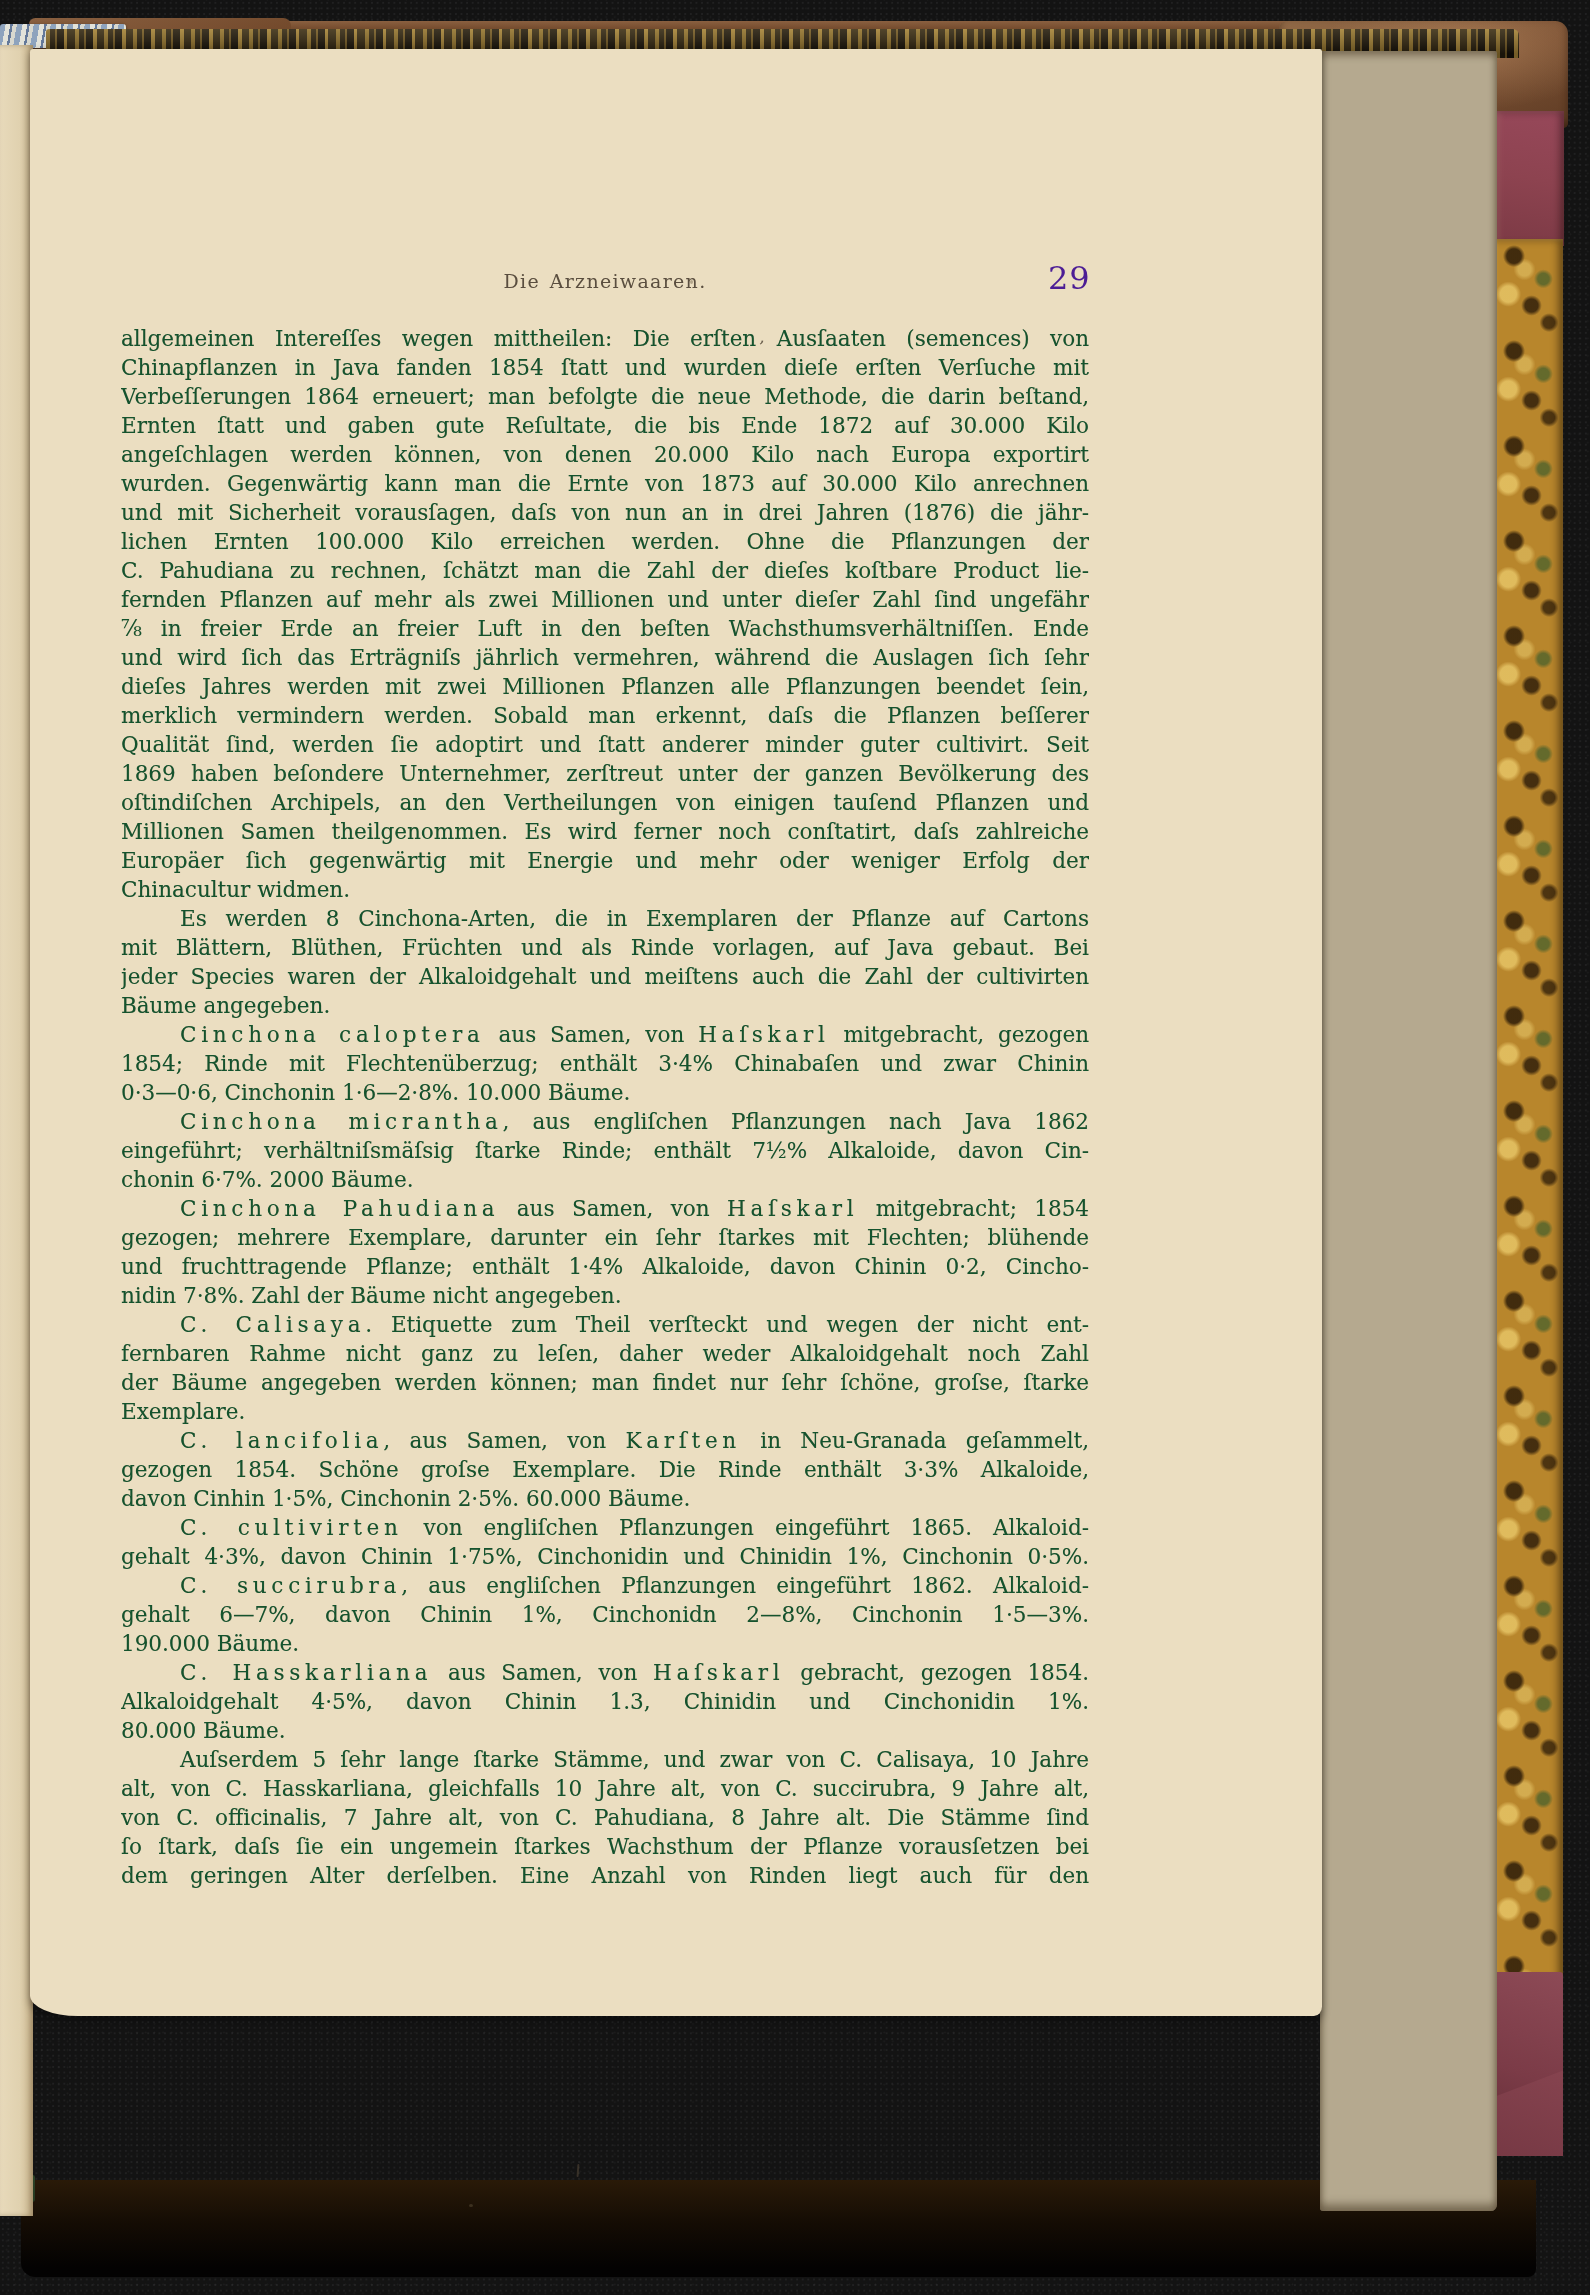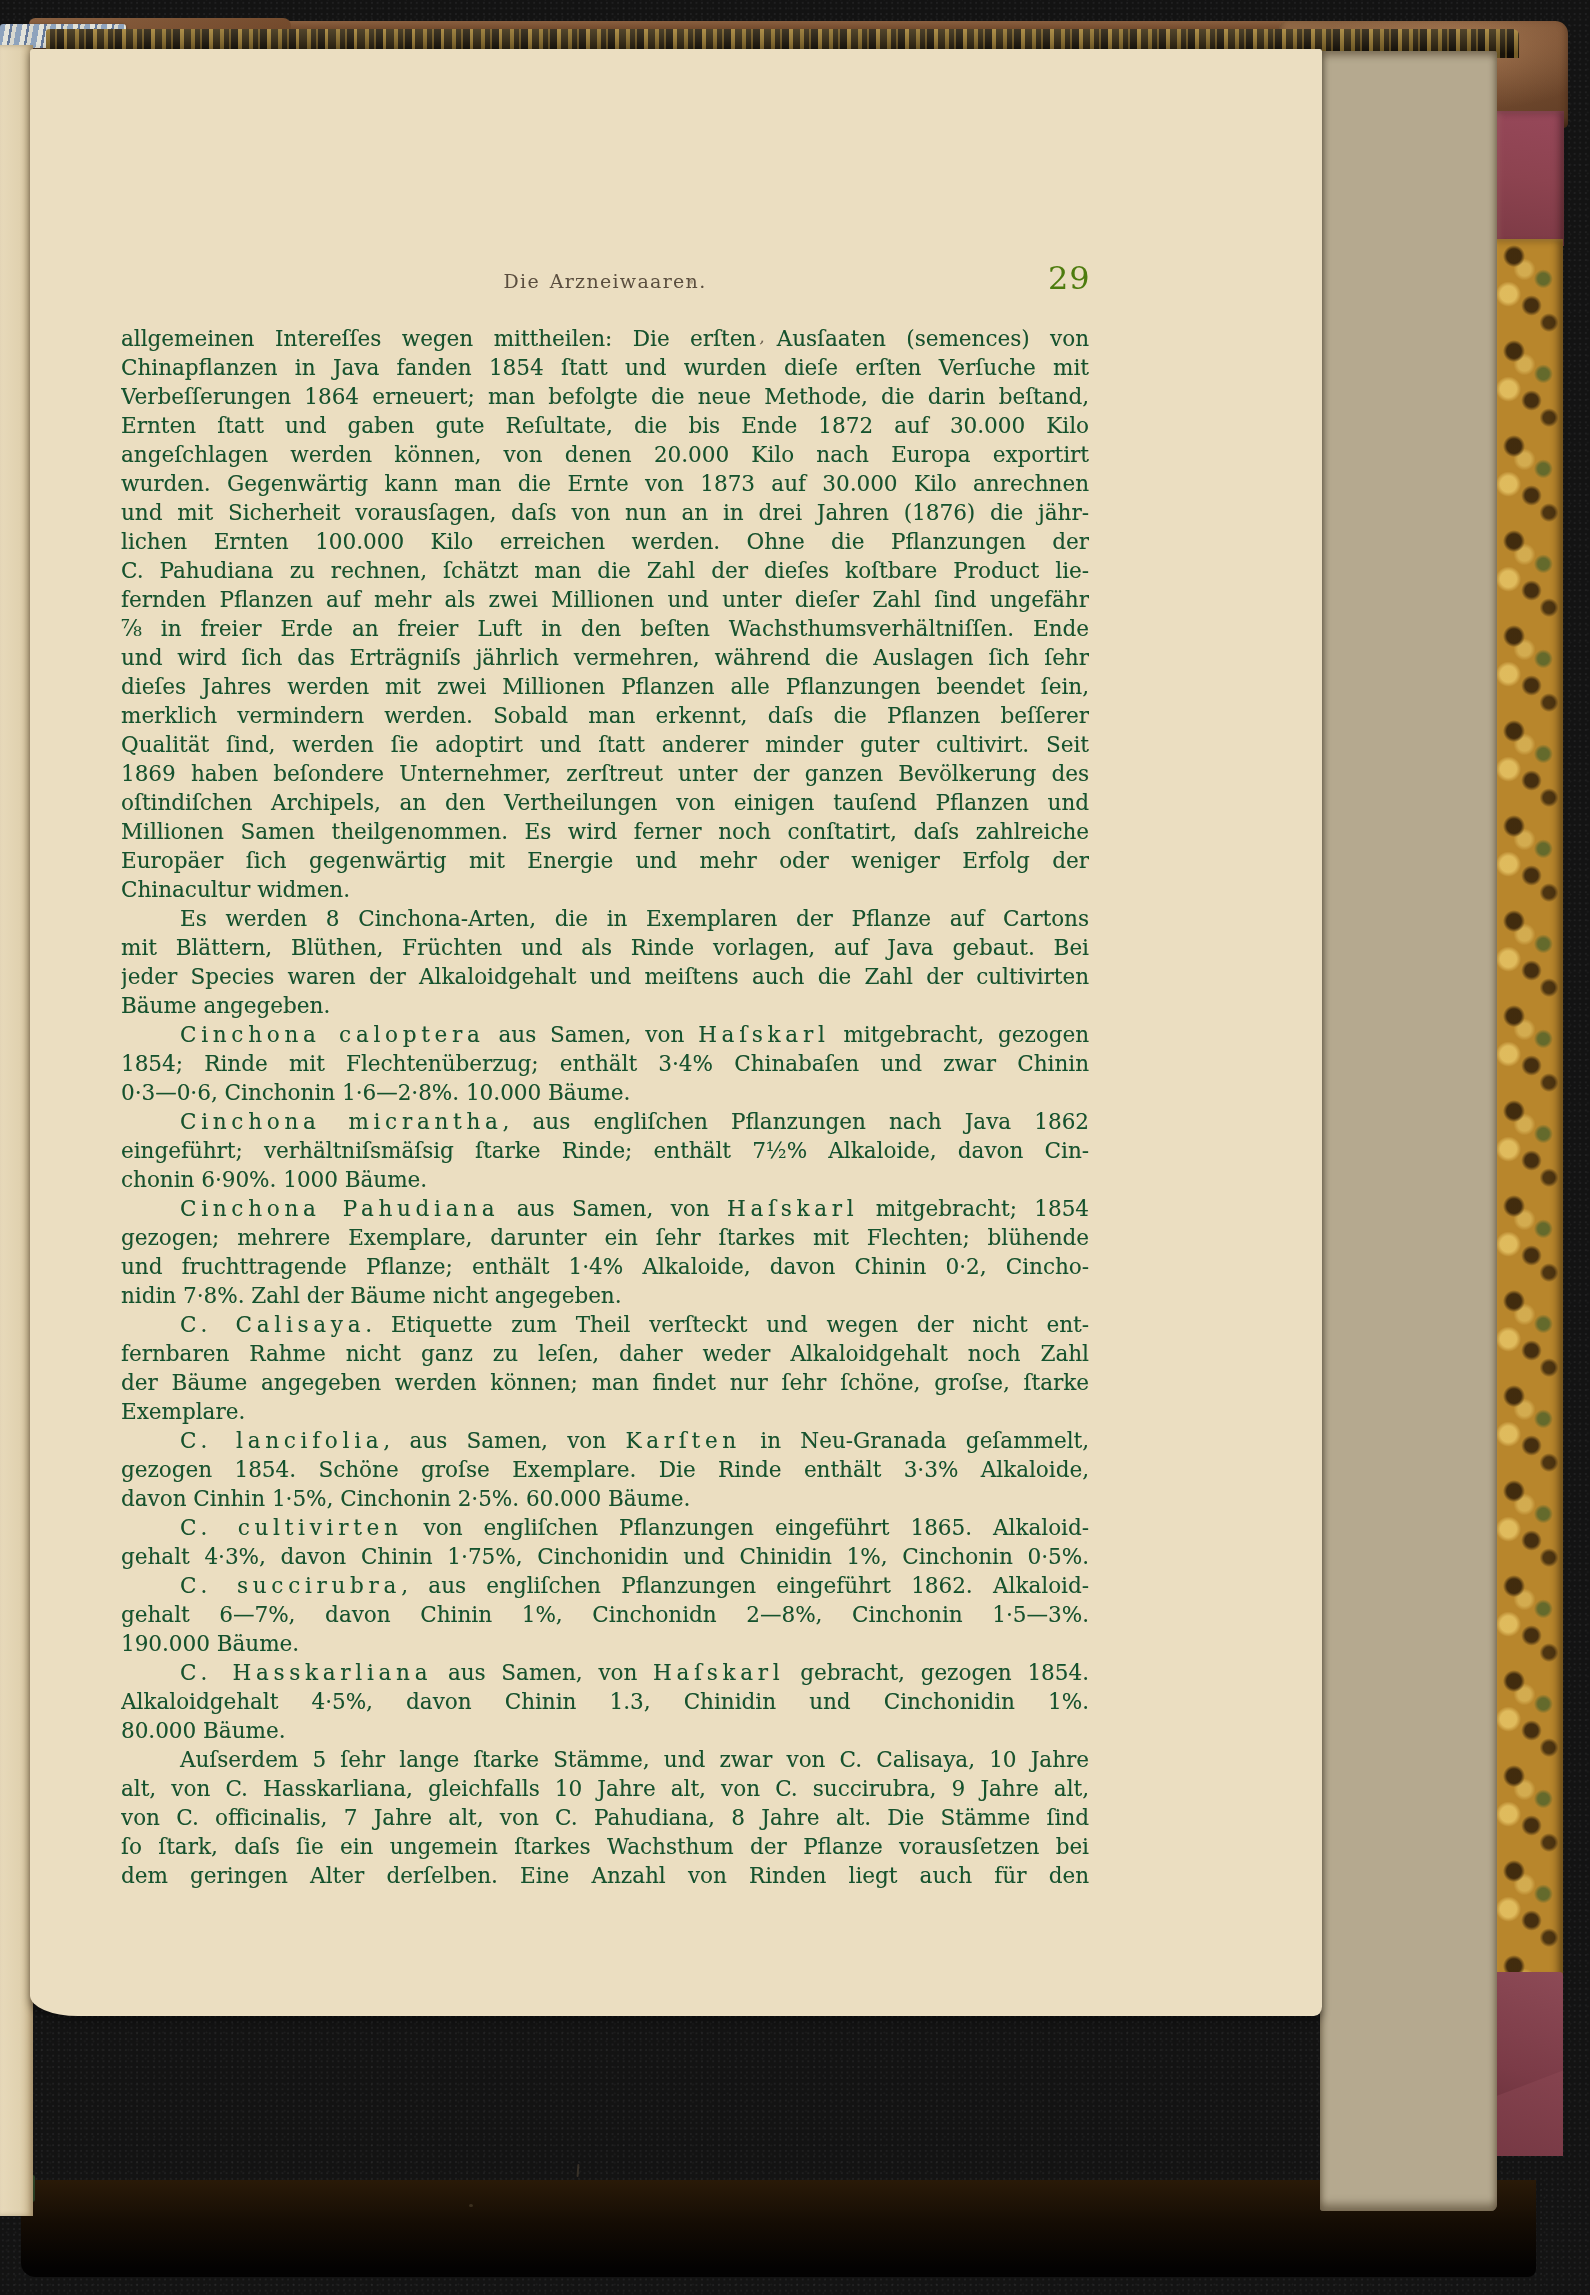--- a/index.html
+++ b/index.html
@@ -86,21 +86,21 @@
       linear-gradient(105deg,#dcca a6 0,#e6d7b6 3%,#ecdfc2 9%,#eee2c6 22%,#ece0c3 55%,#e9dcbd 82%,#e2d2ae 97%);
     background-color:#ebdec1;
     border-radius:3.2px 2.4px 8px 48px / 3.2px 2.4px 9.5px 20.7px;
     box-shadow:0 3.2px 8px rgba(0,0,0,.4);}
 
   
   .page-header{position:absolute;left:91px;top:213px;width:968px;height:51px;
     color:#564a3c;}
   .header-title{display:block;text-align:center;font-size:19px;letter-spacing:1.3px;
     word-spacing:2.4px;padding-top:8px;color:#5a4e3f;}
-  .page-number{position:absolute;left:927px;top:-3.2px;font-size:32px;color:#4d7c0f;letter-spacing:0.8px;}
+  .page-number{position:absolute;left:927px;top:-3.2px;font-size:32px;color:#4c1d95;letter-spacing:0.8px;}
 
   .text-block{position:absolute;left:91px;top:275px;width:968px;
     font-size:21.5px;line-height:29px;color:#14532d;
     text-shadow:0.2px 0.2px 0.4px rgba(74,66,56,.35);}
   .line{text-align:justify;text-align-last:justify;max-height:29px;overflow:hidden;}
   .line.last{text-align-last:left;}
   .para.indent .line:first-child{text-indent:59px;}
   .sp{letter-spacing:0.22em;}
 
   
@@ -162,21 +162,21 @@
         <div class="line last"><span>Bäume angegeben.</span></div>
       </div>
       <div class="para indent">
         <div class="line"><span class="sp">Cinchona caloptera</span><span> aus Samen, von </span><span class="sp">Haſskarl</span><span> mitgebracht, gezogen</span></div>
         <div class="line"><span>1854; Rinde mit Flechtenüberzug; enthält 3·4% Chinabaſen und zwar Chinin</span></div>
         <div class="line last"><span>0·3—0·6, Cinchonin 1·6—2·8%. 10.000 Bäume.</span></div>
       </div>
       <div class="para indent">
         <div class="line"><span class="sp">Cinchona micrantha</span><span>, aus engliſchen Pflanzungen nach Java 1862</span></div>
         <div class="line"><span>eingeführt; verhältniſsmäſsig ſtarke Rinde; enthält 7½% Alkaloide, davon Cin-</span></div>
-        <div class="line last"><span>chonin 6·90%. 1000 Bäume.</span></div>
+        <div class="line last"><span>chonin 6·7%. 2000 Bäume.</span></div>
       </div>
       <div class="para indent">
         <div class="line"><span class="sp">Cinchona Pahudiana</span><span> aus Samen, von </span><span class="sp">Haſskarl</span><span> mitgebracht; 1854</span></div>
         <div class="line"><span>gezogen; mehrere Exemplare, darunter ein ſehr ſtarkes mit Flechten; blühende</span></div>
         <div class="line"><span>und fruchttragende Pflanze; enthält 1·4% Alkaloide, davon Chinin 0·2, Cincho-</span></div>
         <div class="line last"><span>nidin 7·8%. Zahl der Bäume nicht angegeben.</span></div>
       </div>
       <div class="para indent">
         <div class="line"><span class="sp">C. Calisaya</span><span>. Etiquette zum Theil verſteckt und wegen der nicht ent-</span></div>
         <div class="line"><span>fernbaren Rahme nicht ganz zu leſen, daher weder Alkaloidgehalt noch Zahl</span></div>

